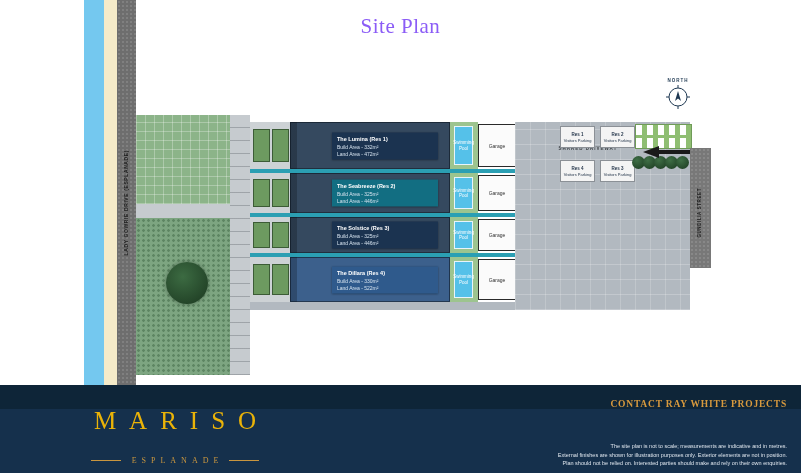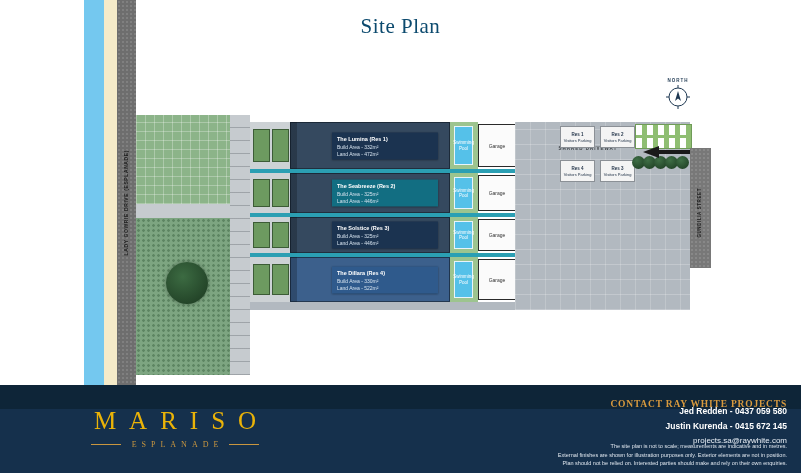--- a/index.html
+++ b/index.html
@@ -2,21 +2,21 @@
 <html><head>
 <meta charset="utf-8">
 <style>
   html,body{margin:0;padding:0;background:#ffffff;}
   #canvas{position:relative;width:801px;height:473px;background:#ffffff;overflow:hidden;
           font-family:"Liberation Sans",sans-serif;}
   .abs{position:absolute;}
 
   
   #page-title{left:0;right:0;top:14px;text-align:center;font-family:"Liberation Serif",serif;
-              font-size:21px;letter-spacing:.5px;color:#0c4a6e;}
+              font-size:21px;letter-spacing:.5px;color:#8b5cf6;}
 
   
   #ocean{left:84px;top:0;width:20px;height:385px;background:#74c8ef;}
   #sand{left:104px;top:0;width:13px;height:385px;background:#f5ebc9;}
   #left-road{left:117px;top:0;width:19px;height:385px;background:#6e6e6e;
              background-image:radial-gradient(rgba(255,255,255,.12) 1px,transparent 1.4px);background-size:4px 4px;}
   .vlabel{writing-mode:vertical-rl;transform:rotate(180deg);font-size:5px;font-weight:bold;
           color:#1c1c1c;letter-spacing:.6px;white-space:nowrap;}
   #left-road .vlabel{position:absolute;left:6px;top:150px;}
 
@@ -95,21 +95,21 @@
   #footer-topbar{position:absolute;left:0;top:0;width:100%;height:24px;background:#0e2538;
     display:flex;align-items:flex-end;justify-content:flex-end;}
   #contact-heading{font-family:"Liberation Serif",serif;font-weight:bold;font-size:9.5px;
     letter-spacing:.8px;color:#d89a3e;padding-right:14px;}
   #brand{position:absolute;left:75px;top:22px;width:200px;text-align:center;}
   #brand-name{font-family:"Liberation Serif",serif;font-size:25px;color:#eab308;
     letter-spacing:13px;text-indent:13px;}
   #brand-sub-row{display:flex;align-items:center;justify-content:center;margin-top:5px;}
   .brand-line{width:30px;height:1px;background:#c9963f;}
   #brand-sub{font-family:"Liberation Serif",serif;font-size:8px;color:#c9963f;
-    letter-spacing:5px;text-indent:5px;margin:0 6px;}
+    letter-spacing:5px;text-indent:5px;margin:16px 6px;}
   #contact-block{position:absolute;right:14px;top:21px;text-align:right;color:#ffffff;}
   .agent-line{font-size:8.5px;font-weight:bold;margin-bottom:5px;}
   #email-line{font-size:8px;color:#e9eff6;}
   #disclaimer{position:absolute;right:14px;top:57px;text-align:right;color:#dfe6ee;
     font-size:5.5px;line-height:1.55;}
 </style>
 </head>
 <body>
 
 <div id="canvas">
@@ -272,25 +272,20 @@
       <div id="contact-heading">CONTACT RAY WHITE PROJECTS</div>
     </div>
     <div id="brand">
       <div id="brand-name">MARISO</div>
       <div id="brand-sub-row">
         <div class="brand-line"></div>
         <div id="brand-sub">ESPLANADE</div>
         <div class="brand-line"></div>
       </div>
     </div>
-    <div id="contact-block">
-      <div class="agent-line">Jed Redden - 0437 059 580</div>
-      <div class="agent-line">Justin Kurenda - 0415 672 145</div>
-      <div id="email-line">projects.sa@raywhite.com</div>
-    </div>
     <div id="disclaimer">
       <div>The site plan is not to scale; measurements are indicative and in metres.</div>
       <div>External finishes are shown for illustration purposes only. Exterior elements are not in position.</div>
       <div>Plan should not be relied on. Interested parties should make and rely on their own enquiries.</div>
     </div>
   </div>
 
 </div>
 
 </body></html>

